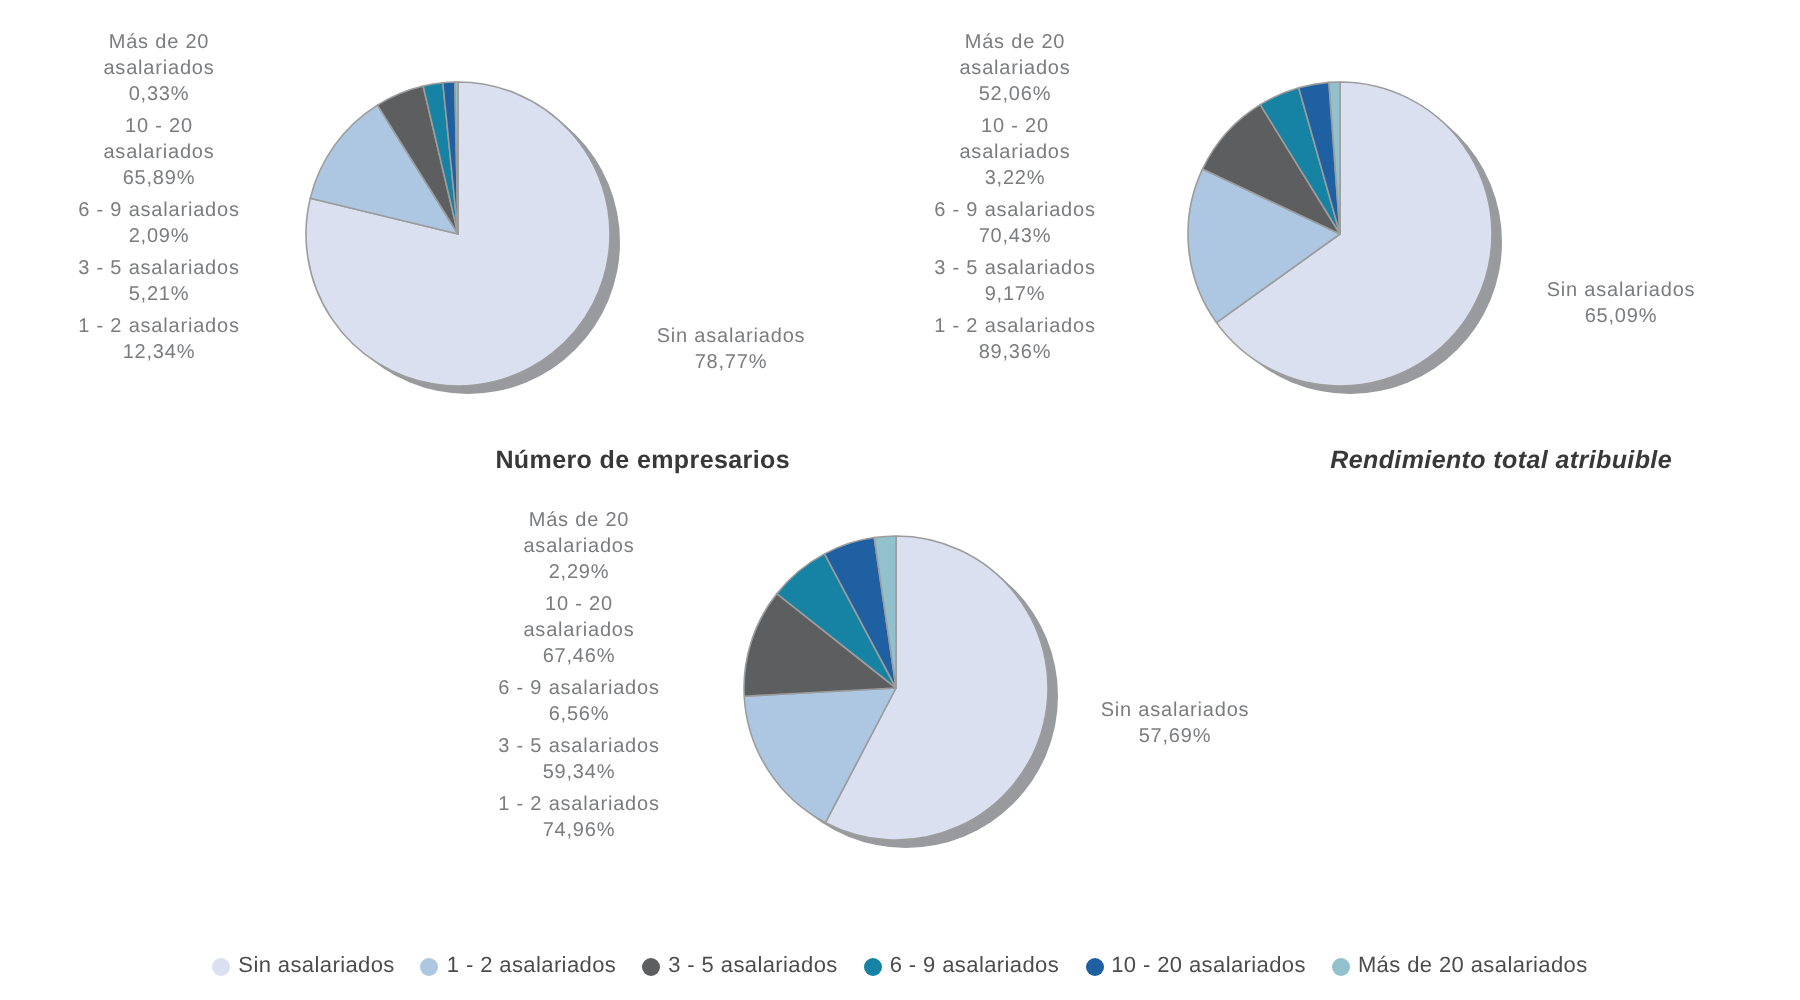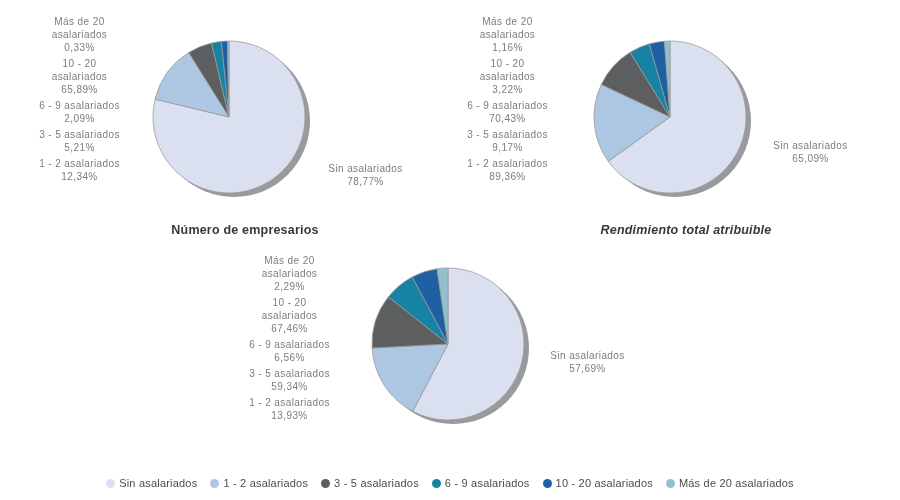--- a/index.html
+++ b/index.html
@@ -3,21 +3,21 @@
 <meta charset="utf-8">
 <style>
   html,body{margin:0;padding:0;background:#ffffff;}
   body{font-family:"Liberation Sans","DejaVu Sans",sans-serif;}
   .canvas{position:relative;width:900px;height:500px;background:#fff;overflow:hidden;}
   .chart{position:absolute;inset:0;pointer-events:none;padding-left:24px;}
   .slice-labels{position:absolute;display:flex;flex-direction:column;gap:3px;}
   .slice-label{color:#7b7c7e;font-size:10px;line-height:13px;text-align:center;letter-spacing:.4px;white-space:nowrap;}
   .pie-svg{position:absolute;width:176px;height:176px;}
   .main-label{position:absolute;color:#7b7c7e;font-size:10px;line-height:13px;text-align:center;letter-spacing:.4px;}
-  .chart-title{position:absolute;margin:0;color:#383838;font-size:12.5px;font-weight:bold;text-align:center;letter-spacing:.2px;}
+  .chart-title{position:absolute;margin:0;color:#383838;font-size:12.5px;font-weight:bold;text-align:right;letter-spacing:.2px;}
   .legend{position:absolute;left:0;top:477px;width:900px;display:flex;justify-content:center;align-items:center;gap:13px;}
   .legend-item{display:flex;align-items:center;gap:4px;}
   .legend-swatch{width:9px;height:9px;border-radius:50%;flex:0 0 auto;}
   .legend-label{color:#4c4c4c;font-size:11px;letter-spacing:.2px;white-space:nowrap;}
 </style>
 </head>
 <body>
 
 <div class="canvas">
 
@@ -60,21 +60,21 @@
         <div>78,77%</div>
       </div>
     <h3 class="chart-title" style="left:95px;top:223px;width:300px;">Número de empresarios</h3>
   </section>
 
   <section class="chart">
     <div class="slice-labels" id="labels-1" style="left:440px;top:15px;width:135px;">
         <div class="slice-label">
           <div>Más de 20</div>
           <div>asalariados</div>
-          <div>1,16%</div>
+          <div>52,06%</div>
         </div>
         <div class="slice-label">
           <div>10 - 20</div>
           <div>asalariados</div>
           <div>3,22%</div>
         </div>
         <div class="slice-label">
           <div>6 - 9 asalariados</div>
           <div>70,43%</div>
         </div>
@@ -118,21 +118,21 @@
         <div class="slice-label">
           <div>6 - 9 asalariados</div>
           <div>6,56%</div>
         </div>
         <div class="slice-label">
           <div>3 - 5 asalariados</div>
           <div>59,34%</div>
         </div>
         <div class="slice-label">
           <div>1 - 2 asalariados</div>
-          <div>13,93%</div>
+          <div>74,96%</div>
         </div>
       </div>
     <svg class="pie-svg" id="pie-2" viewBox="0 0 176 176" style="left:363px;top:259px;">
         <circle cx="90" cy="89" r="76" fill="#989a9d"></circle>
         <path d="M 85 85 L 85.00 9.00 A 76 76 0 1 1 49.72 152.31 Z" fill="#dbe0f0" stroke="#9c9c9c" stroke-width="0.8" stroke-linejoin="round"></path>
         <path d="M 85 85 L 49.72 152.31 A 76 76 0 0 1 9.11 89.09 Z" fill="#adc6e2" stroke="#9c9c9c" stroke-width="0.8" stroke-linejoin="round"></path>
         <path d="M 85 85 L 9.11 89.09 A 76 76 0 0 1 25.39 37.85 Z" fill="#5d5e60" stroke="#9c9c9c" stroke-width="0.8" stroke-linejoin="round"></path>
         <path d="M 85 85 L 25.39 37.85 A 76 76 0 0 1 49.27 17.92 Z" fill="#1783a4" stroke="#9c9c9c" stroke-width="0.8" stroke-linejoin="round"></path>
         <path d="M 85 85 L 49.27 17.92 A 76 76 0 0 1 74.10 9.79 Z" fill="#1f60a3" stroke="#9c9c9c" stroke-width="0.8" stroke-linejoin="round"></path>
         <path d="M 85 85 L 74.10 9.79 A 76 76 0 0 1 85.00 9.00 Z" fill="#92c0cc" stroke="#9c9c9c" stroke-width="0.8" stroke-linejoin="round"></path>

